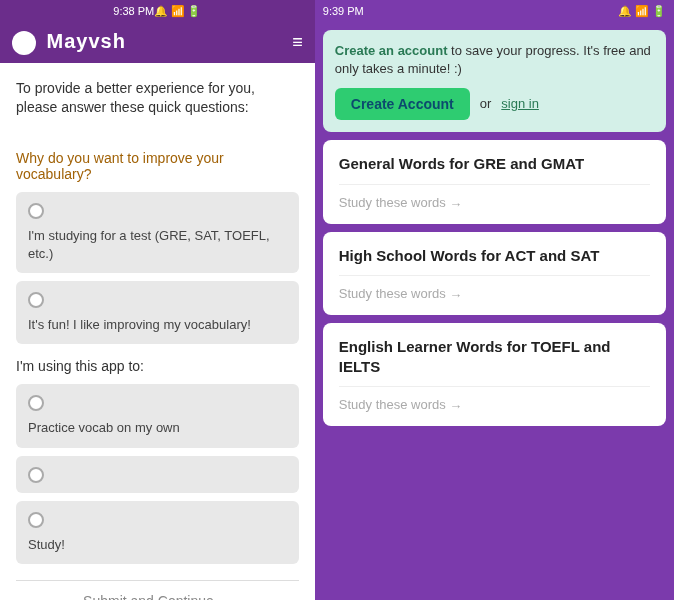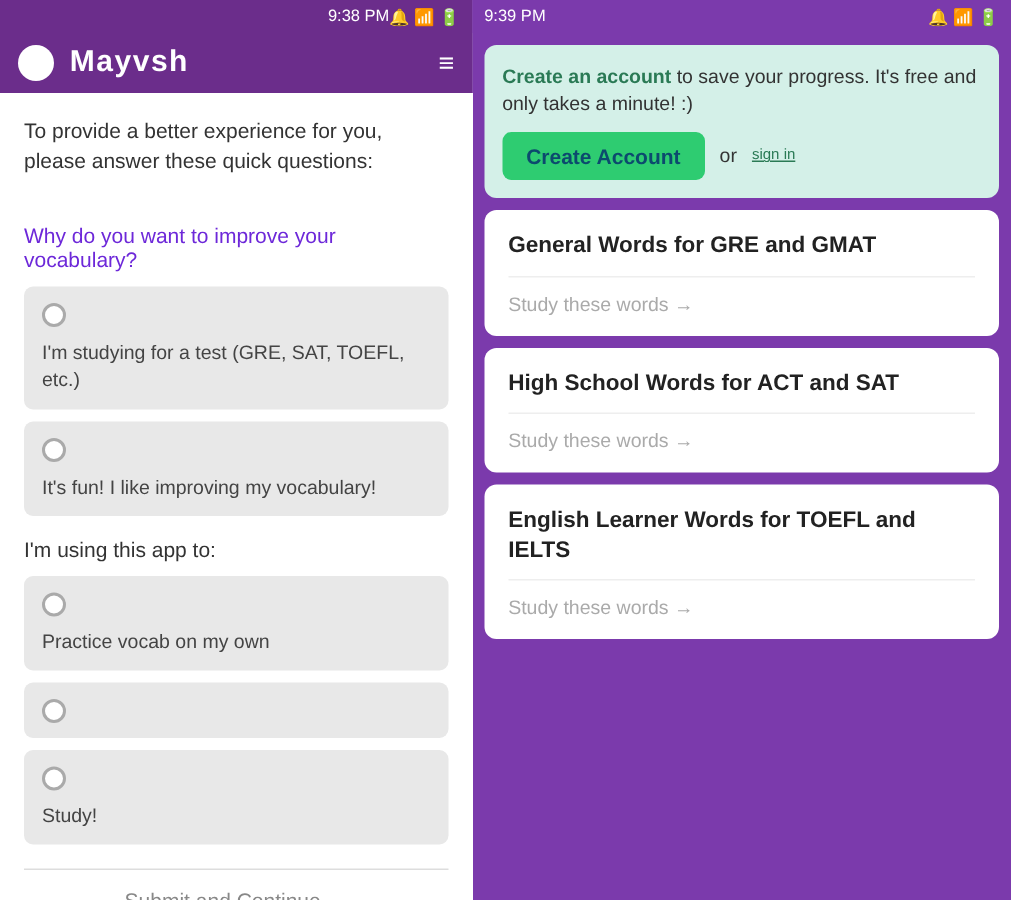--- a/index.html
+++ b/index.html
@@ -20,21 +20,21 @@
       display: flex;
       flex-direction: column;
     }
 
     .status-bar-left {
       background: #6b2d8b;
       color: white;
       font-size: 11px;
       padding: 4px 8px;
       display: flex;
-      justify-content: flex-end;
+      justify-content: center;
       align-items: center;
       height: 22px;
     }
 
     .header-left {
       background: #6b2d8b;
       padding: 8px 12px;
       display: flex;
       justify-content: space-between;
       align-items: center;
@@ -72,21 +72,21 @@
 
     .question-intro {
       font-size: 14px;
       color: #333;
       margin-bottom: 32px;
       line-height: 1.4;
     }
 
     .question-label {
       font-size: 14px;
-      color: #6d28d9;
+      color: #a16207;
       margin-bottom: 10px;
       font-weight: 500;
     }
 
     .option-item {
       background: #e8e8e8;
       border-radius: 6px;
       padding: 10px 12px;
       margin-bottom: 8px;
       display: flex;
@@ -189,21 +189,21 @@
       border: none;
       border-radius: 6px;
       padding: 8px 16px;
       font-size: 14px;
       font-weight: bold;
       cursor: pointer;
     }
 
     .sign-in-link {
       color: #2a7a55;
-      font-size: 10px;
+      font-size: 13px;
       text-decoration: underline;
       cursor: pointer;
     }
 
     .word-card {
       background: white;
       border-radius: 8px;
       padding: 14px 16px;
       display: flex;
       flex-direction: column;

